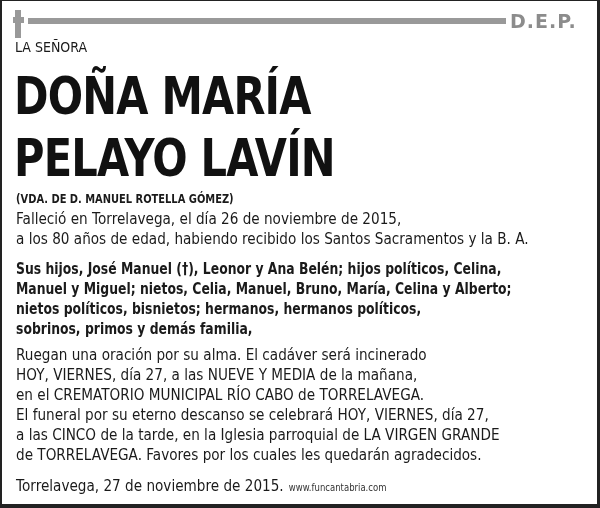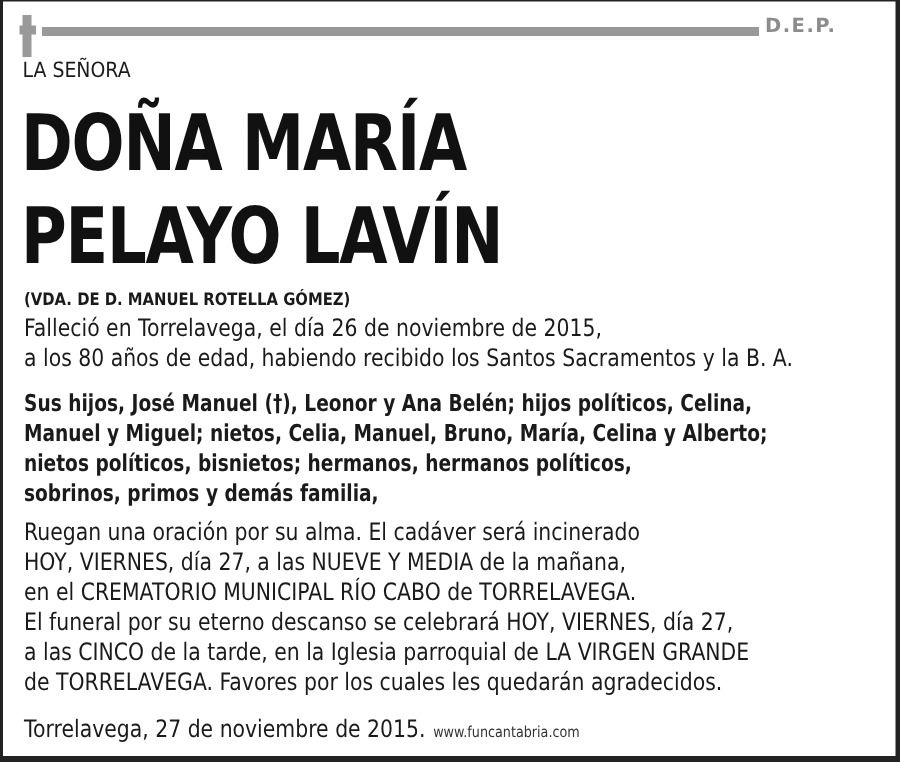--- a/index.html
+++ b/index.html
@@ -11,21 +11,21 @@
       border-left: 2px solid #222; border-top: 1px solid #222;
       border-right: 3px solid #222; border-bottom: 4px solid #222;
       background: #fff;
     }
 
     .cross-v { position: absolute; left: 15px; top: 10px; width: 6px; height: 28px; background: #999; }
     .cross-h { position: absolute; left: 13px; top: 17px; width: 11px; height: 6px; background: #999; }
     .header-rule { position: absolute; left: 28px; top: 18px; width: 478px; height: 6px; background: #999; }
     .dep {
       position: absolute; left: 510px; top: 10px;
-      font-family: "DejaVu Sans", sans-serif; font-weight: bold; font-size: 13px;
+      font-family: "DejaVu Sans", sans-serif; font-weight: bold; font-size: 19px;
       color: #8c8c8c; letter-spacing: 1px;
     }
 
     .honorific {
       position: absolute; left: 15px; top: 39px;
       font-family: "DejaVu Sans", sans-serif; font-size: 14px; color: #1a1a1a;
       transform: scaleX(0.9); transform-origin: left top;
     }
 
     .name {

